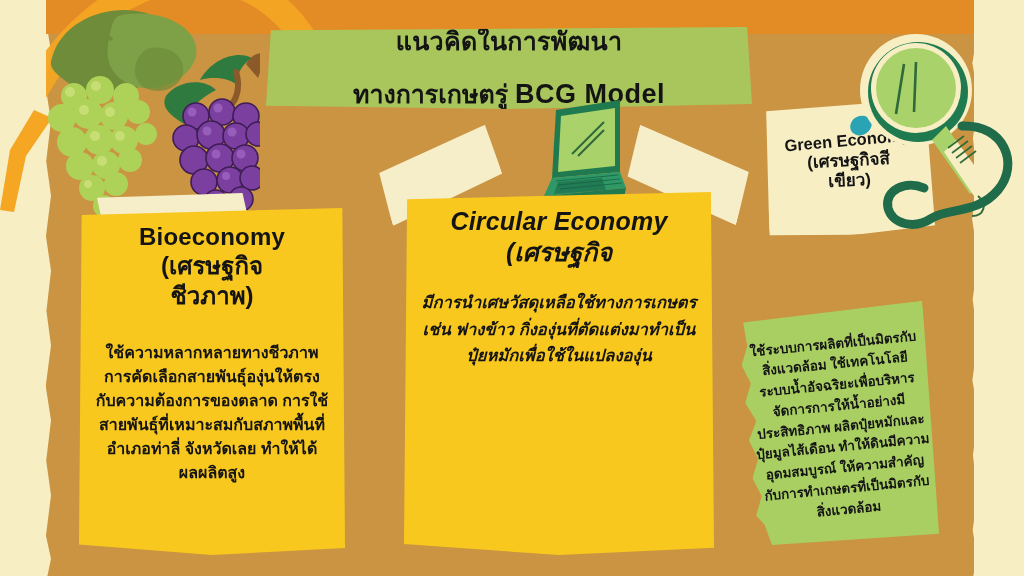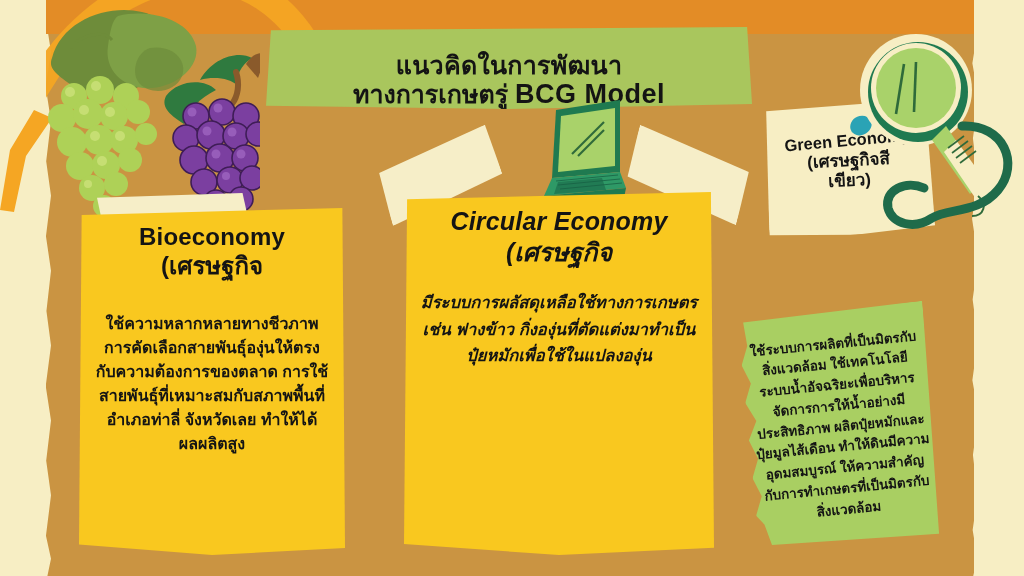--- a/index.html
+++ b/index.html
@@ -33,21 +33,21 @@
     transform:rotate(18deg);opacity:.95;
   }
   .cream-edge-l{position:absolute;left:0;top:0;width:46px;height:576px;background:#f7eec4;}
   .cream-edge-r{position:absolute;right:0;top:0;width:50px;height:576px;background:#f7eec4;}
 
   
   .title-banner{
     position:absolute;left:266px;top:27px;width:486px;height:82px;
     background:#a9c65d;
     clip-path:polygon(1% 4%,99% 0%,100% 94%,50% 100%,0% 96%);
-    display:flex;flex-direction:column;align-items:center;justify-content:flex-end;
+    display:flex;flex-direction:column;align-items:center;justify-content:space-between;
     text-align:center;color:#141414;
   }
   .title-l1{font-size:25px;line-height:1.12;font-weight:700;letter-spacing:.3px;}
   .title-l2{font-size:25px;line-height:1.12;font-weight:700;}
   .title-l2 b{font-size:27px;font-weight:700;letter-spacing:.5px;}
 
   
   .grapes{position:absolute;left:0;top:0;width:260px;height:230px;}
 
   
@@ -207,27 +207,28 @@
     <g stroke="#186245" stroke-width="1" opacity=".8">
       <path d="M48 85 L110 79"></path>
         <path d="M50 89 L112 83"></path>
         <path d="M52 93 L114 87"></path>
     </g>
   </svg>
 
   <div class="card left">
     <h2>Bioeconomy</h2>
     <div class="sub">(เศรษฐกิจ</div>
+    <div class="sub">ชีวภาพ)</div>
     <p>ใช้ความหลากหลายทางชีวภาพ การคัดเลือกสายพันธุ์องุ่นให้ตรงกับความต้องการของตลาด การใช้สายพันธุ์ที่เหมาะสมกับสภาพพื้นที่อำเภอท่าลี่ จังหวัดเลย ทำให้ได้ผลผลิตสูง</p>
   </div>
 
   <div class="card center">
     <h2>Circular Economy</h2>
     <div class="sub">(เศรษฐกิจ</div>
-    <p>มีระบบการผลัสดุเหลือใช้ทางการเกษตร เช่น ฟางข้าว กิ่งองุ่นที่ตัดแต่งมาทำเป็นปุ๋ยหมักเพื่อใช้ในแปลงองุ่น</p>
+    <p>มีการนำเศษวัสดุเหลือใช้ทางการเกษตร เช่น ฟางข้าว กิ่งองุ่นที่ตัดแต่งมาทำเป็นปุ๋ยหมักเพื่อใช้ในแปลงองุ่น</p>
   </div>
 
   <div class="note">
     <div class="en">Green Economy</div>
     <div class="th">(เศรษฐกิจสี</div>
     <div class="th">เขียว)</div>
   </div>
   <div class="teal-dot"></div>
 
   <svg class="magnifier" viewBox="0 0 172 230">

